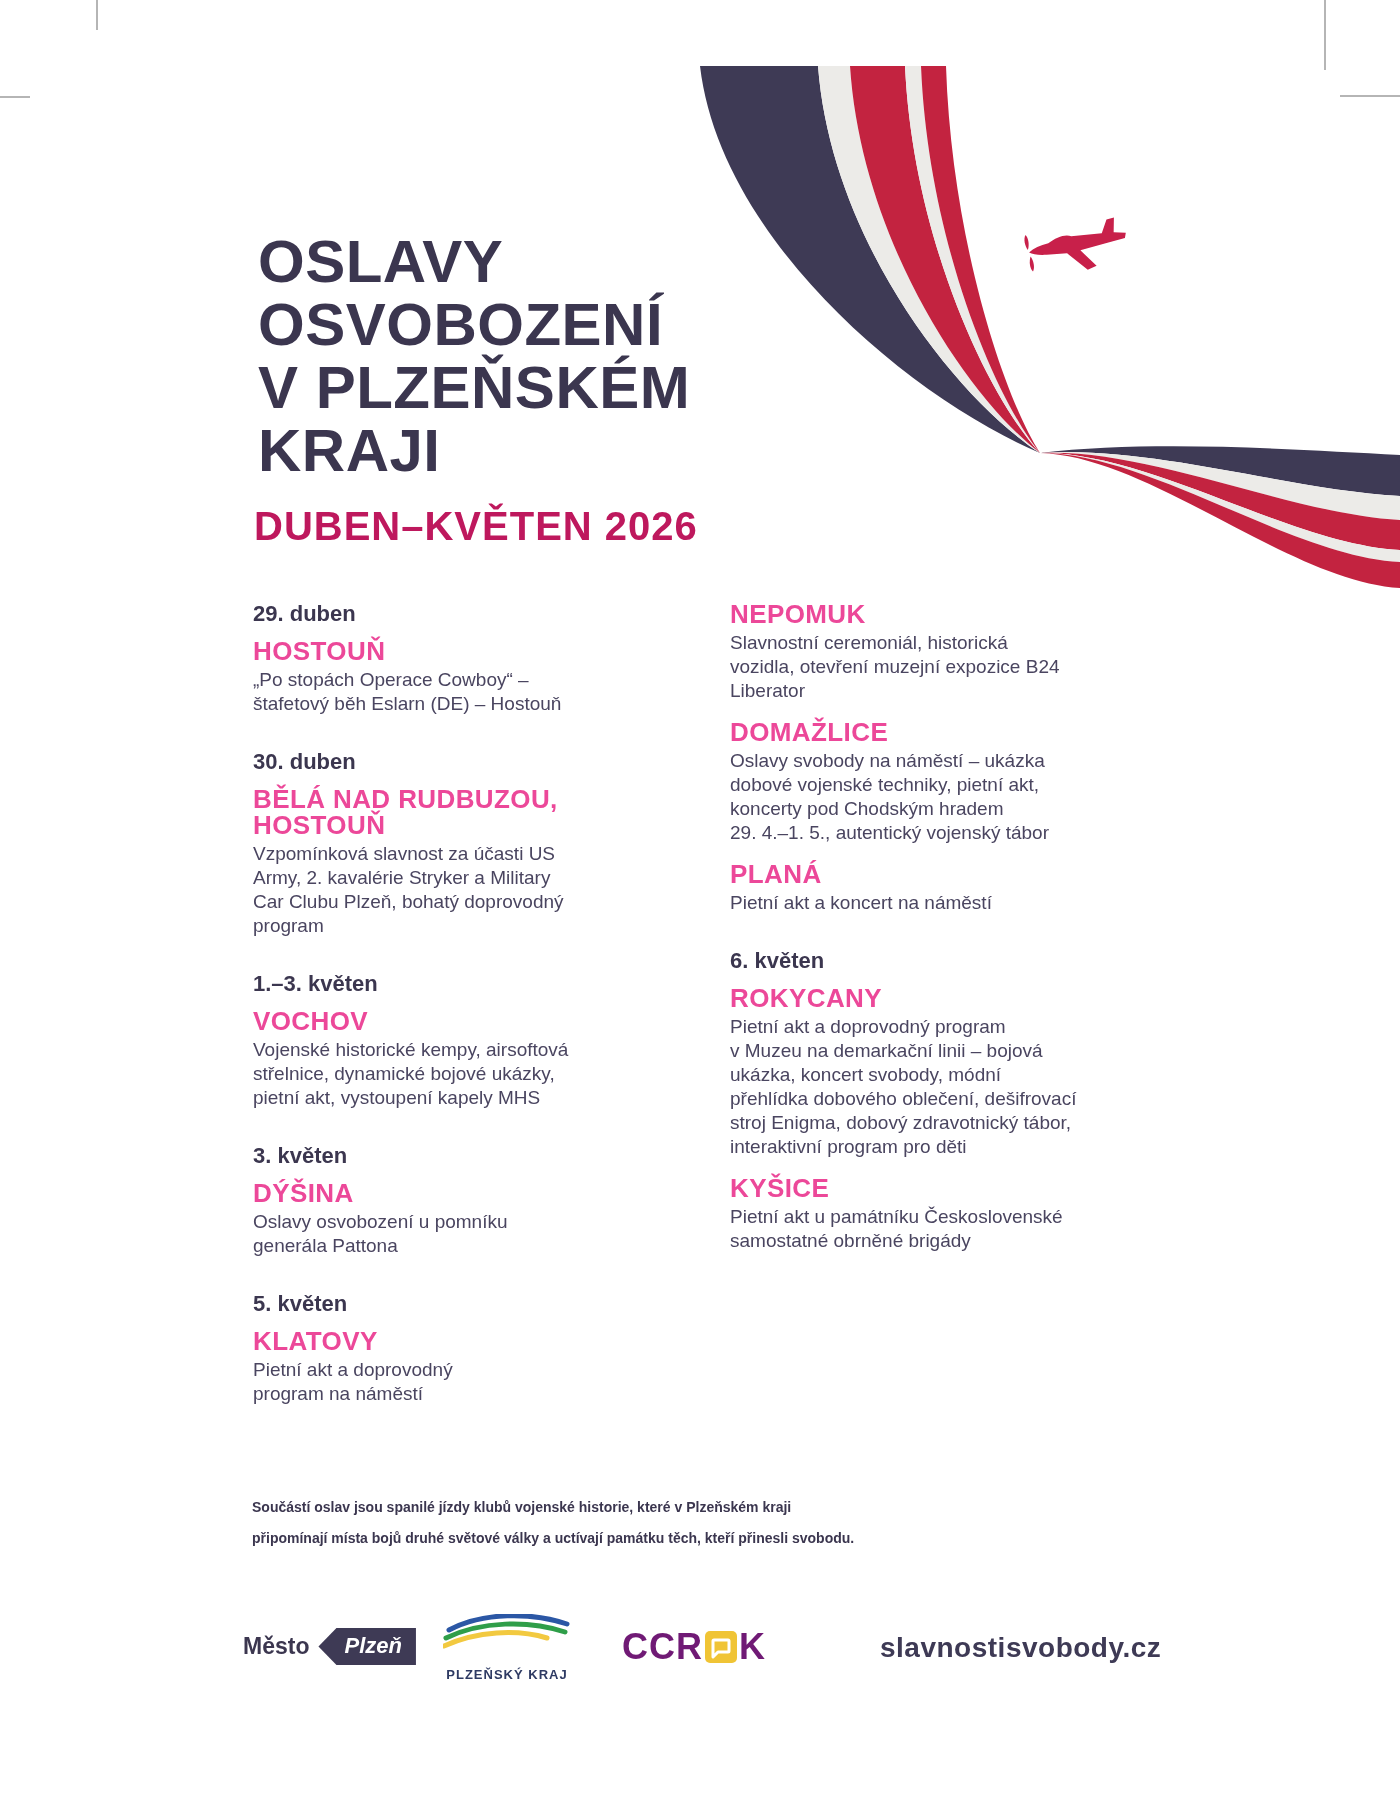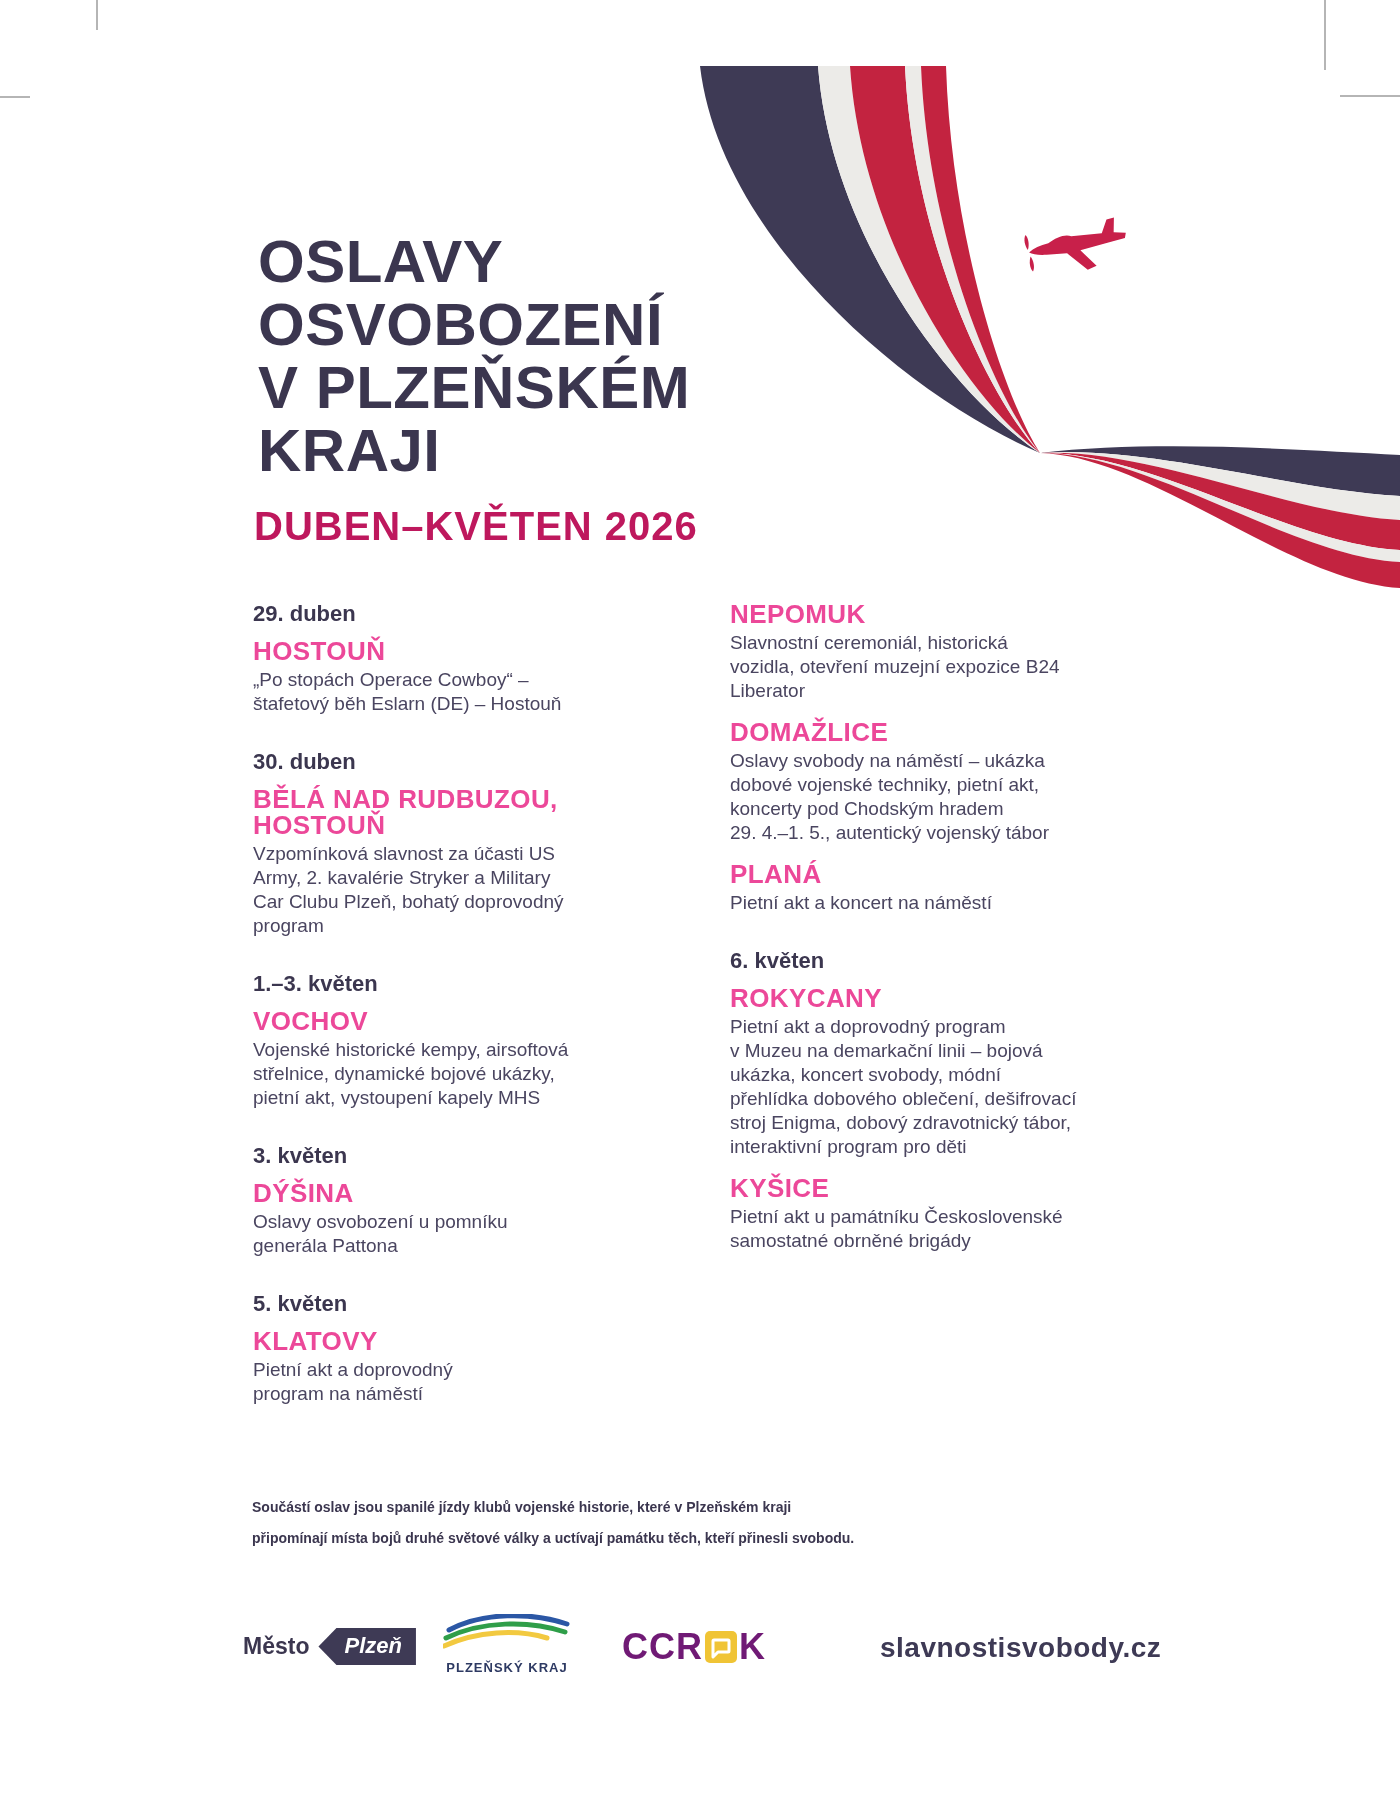--- a/index.html
+++ b/index.html
@@ -26,21 +26,21 @@
   .desc{font-size:19px;line-height:24px;font-weight:400;color:#4a4560;white-space:pre-line;}
   
   .note{position:absolute;left:252px;top:1452px;width:960px;font-size:14px;line-height:31px;
         font-weight:700;color:#3b364f;white-space:pre-line;margin-top:40px;}
   
   .footer-item{position:absolute;display:flex;align-items:center;}
   .mesto{left:243px;top:1628px;gap:9px;}
   .mesto-text{font-size:23px;font-weight:800;color:#3b364f;}
   .plzen-tag{background:#3e3a55;color:#ffffff;font-size:22px;font-weight:800;
              padding:5px 14px 6px 26px;clip-path:polygon(18px 0,100% 0,100% 100%,18px 100%,0 50%);font-style:italic;}
-  .kraj{left:443px;top:1614px;flex-direction:column;gap:10px;}
+  .kraj{left:443px;top:1614px;flex-direction:column;gap:17px;}
   .kraj-text{font-size:13px;font-weight:700;letter-spacing:1px;color:#2e3a63;}
   .ccrpk{left:622px;top:1626px;gap:2px;}
   .ccrpk-text{font-size:36px;font-weight:900;color:#701a75;letter-spacing:1px;}
   .website{left:880px;top:1632px;font-size:28px;font-weight:800;letter-spacing:.5px;color:#3e3a55;}
   .art{position:absolute;left:0;top:0;width:1400px;height:1797px;pointer-events:none;}
 </style>
 </head>
 <body>
 
 <div class="page">

